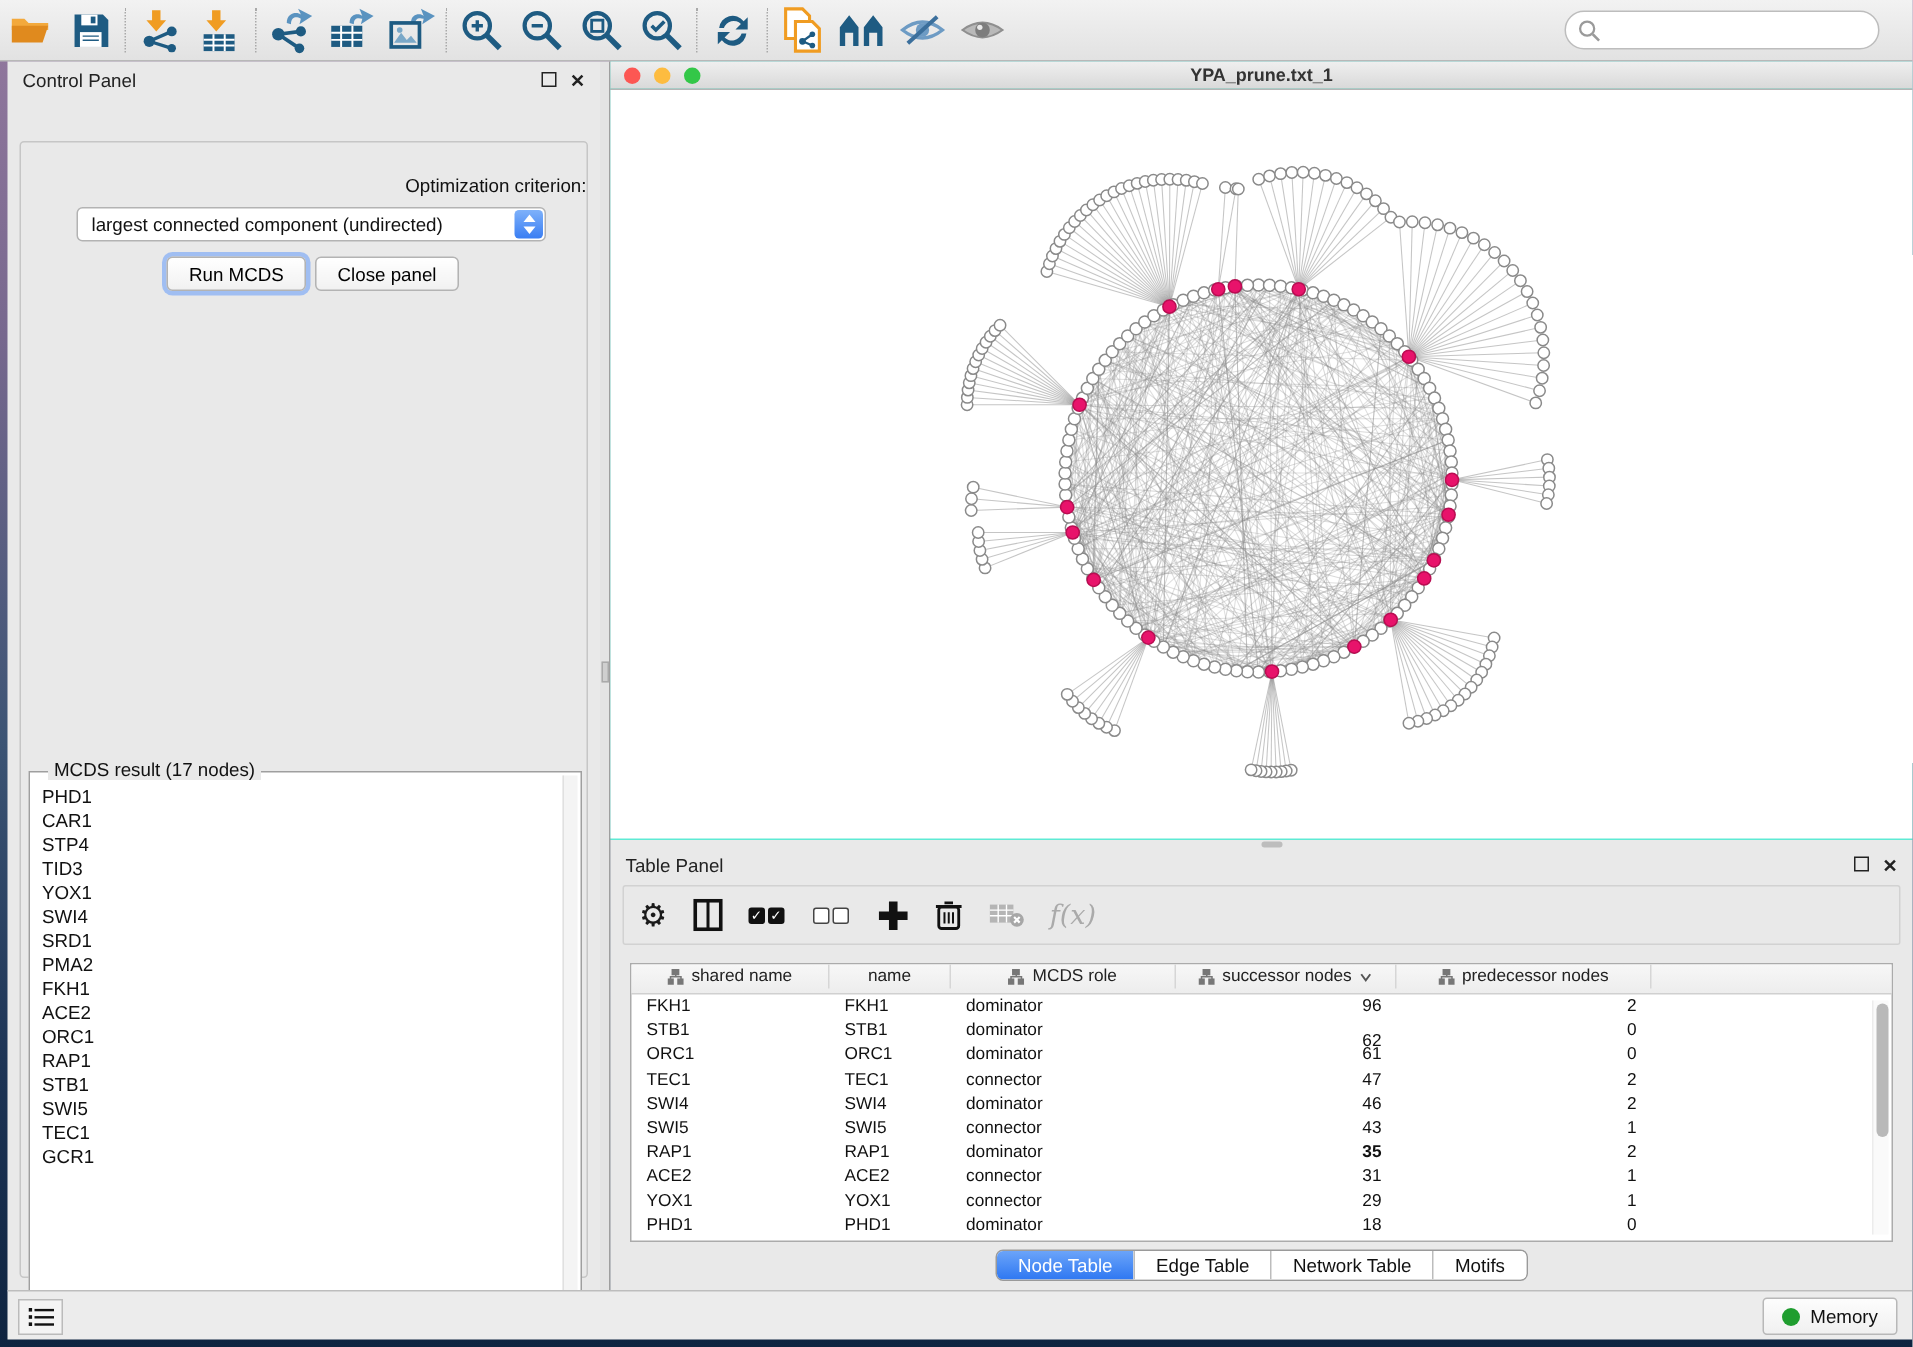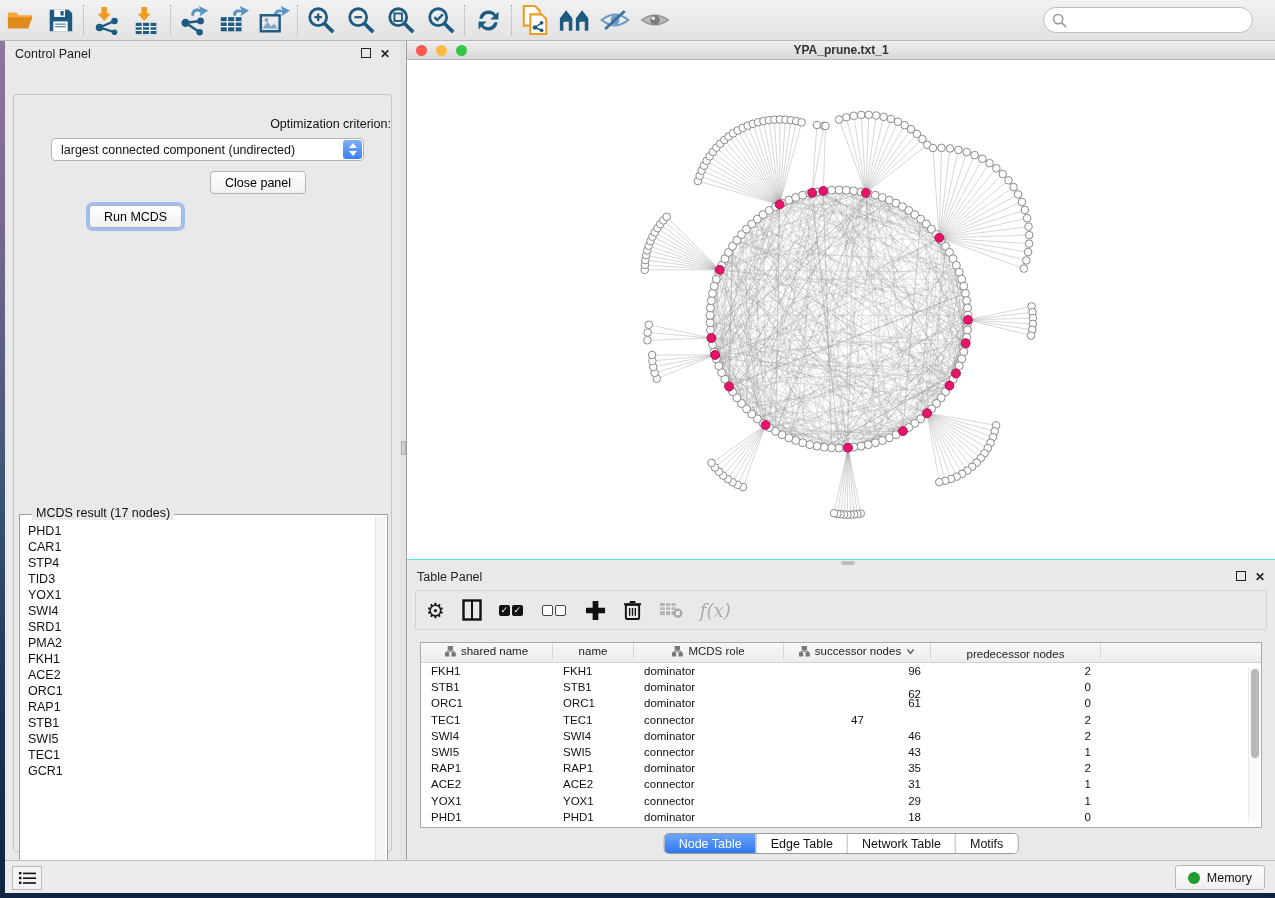--- a/index.html
+++ b/index.html
@@ -41,21 +41,21 @@
   #combo-value { flex:1; padding-left:9px; font-size:12.5px; white-space:nowrap; }
   #combo-stepper { width:19px; height:19px; margin-right:1px; border-radius:3px;
      background:linear-gradient(180deg,#7eb1fa,#3a7ef3); position:relative; }
   #combo-stepper:before, #combo-stepper:after { content:""; position:absolute; left:5.5px;
      border-left:4px solid transparent; border-right:4px solid transparent; }
   #combo-stepper:before { top:3px; border-bottom:5px solid #fff; }
   #combo-stepper:after { bottom:3px; border-top:5px solid #fff; }
   .cp-btn { position:absolute; top:76px; height:23px; background:linear-gradient(180deg,#fff,#f1f1f1);
      border:1px solid #b3b3b3; border-radius:4px; font-size:12.5px; padding:0 14px;
      font-family:"Liberation Sans",sans-serif; }
-  #run-btn { left:75px; box-shadow:0 0 0 3px rgba(100,155,250,.55);margin-top:34px; }
+  #run-btn { left:97px; box-shadow:0 0 0 3px rgba(100,155,250,.55); }
   #close-panel-btn { left:196px; }
 
   
   #mcds-box { position:absolute; left:5px; top:419px; width:369px; height:363px;
      border:1px solid #9f9f9f; background:#fff; }
   #mcds-legend { position:absolute; left:12px; top:-9px; background:#e9e9e9; padding:0 4px; font-size:12.5px; }
   #mcds-list { position:absolute; inset:8px 14px 4px 8px; overflow:hidden; font-size:12.5px; line-height:16px; color:#111; }
   #mcds-scroll { position:absolute; top:2px; bottom:2px; right:2px; width:10px; background:#f4f4f4; border-left:1px solid #e0e0e0;}
 
   
@@ -1279,21 +1279,21 @@
               <rect x="0.5" y="6.8" width="3.2" height="3.2"></rect>
               <rect x="7" y="6.8" width="3.2" height="3.2"></rect>
               <path d="M5.5 3.7 V5.2 M2 6.8 V5.2 H9 V6.8" fill="none"></path>
             </g>
           </svg>
           <span>successor nodes</span>
           <svg width="9" height="7" viewBox="0 0 9 7">
             <path d="M1.5 1.5 L4.5 5.5 L7.5 1.5" fill="none" stroke="#555" stroke-width="1.3"></path>
           </svg>
         </div>
-        <div class="th" style="width: 170px; flex-direction: column;">
+        <div class="th" style="width: 170px;">
           <svg width="11" height="11" viewBox="0 0 11 11">
             <g stroke="#777" fill="#777" stroke-width="1">
               <rect x="3.2" y="0.5" width="4.2" height="3.2"></rect>
               <rect x="0.5" y="6.8" width="3.2" height="3.2"></rect>
               <rect x="7" y="6.8" width="3.2" height="3.2"></rect>
               <path d="M5.5 3.7 V5.2 M2 6.8 V5.2 H9 V6.8" fill="none"></path>
             </g>
           </svg>
           <span>predecessor nodes</span>
         </div>
@@ -1317,42 +1317,42 @@
           <div class="td" style="width: 132px;">ORC1</div>
           <div class="td" style="width: 81px;">ORC1</div>
           <div class="td" style="width: 150px;">dominator</div>
           <div class="td num" style="width: 147px;">61</div>
           <div class="td num" style="width: 170px;">0</div>
         </div>
         <div class="tr">
           <div class="td" style="width: 132px;">TEC1</div>
           <div class="td" style="width: 81px;">TEC1</div>
           <div class="td" style="width: 150px;">connector</div>
-          <div class="td num" style="width: 147px; text-align: center;">47</div>
+          <div class="td num" style="width: 147px;">47</div>
           <div class="td num" style="width: 170px;">2</div>
         </div>
         <div class="tr">
           <div class="td" style="width: 132px;">SWI4</div>
           <div class="td" style="width: 81px;">SWI4</div>
           <div class="td" style="width: 150px;">dominator</div>
           <div class="td num" style="width: 147px;">46</div>
           <div class="td num" style="width: 170px;">2</div>
         </div>
         <div class="tr">
           <div class="td" style="width: 132px;">SWI5</div>
           <div class="td" style="width: 81px;">SWI5</div>
           <div class="td" style="width: 150px;">connector</div>
           <div class="td num" style="width: 147px;">43</div>
           <div class="td num" style="width: 170px;">1</div>
         </div>
         <div class="tr">
           <div class="td" style="width: 132px;">RAP1</div>
           <div class="td" style="width: 81px;">RAP1</div>
           <div class="td" style="width: 150px;">dominator</div>
-          <div class="td num" style="width: 147px;">35</div>
+          <div class="td num" style="width: 147px; font-weight: bold;">35</div>
           <div class="td num" style="width: 170px;">2</div>
         </div>
         <div class="tr">
           <div class="td" style="width: 132px;">ACE2</div>
           <div class="td" style="width: 81px;">ACE2</div>
           <div class="td" style="width: 150px;">connector</div>
           <div class="td num" style="width: 147px; text-align: right;">31</div>
           <div class="td num" style="width: 170px;">1</div>
         </div>
         <div class="tr">

